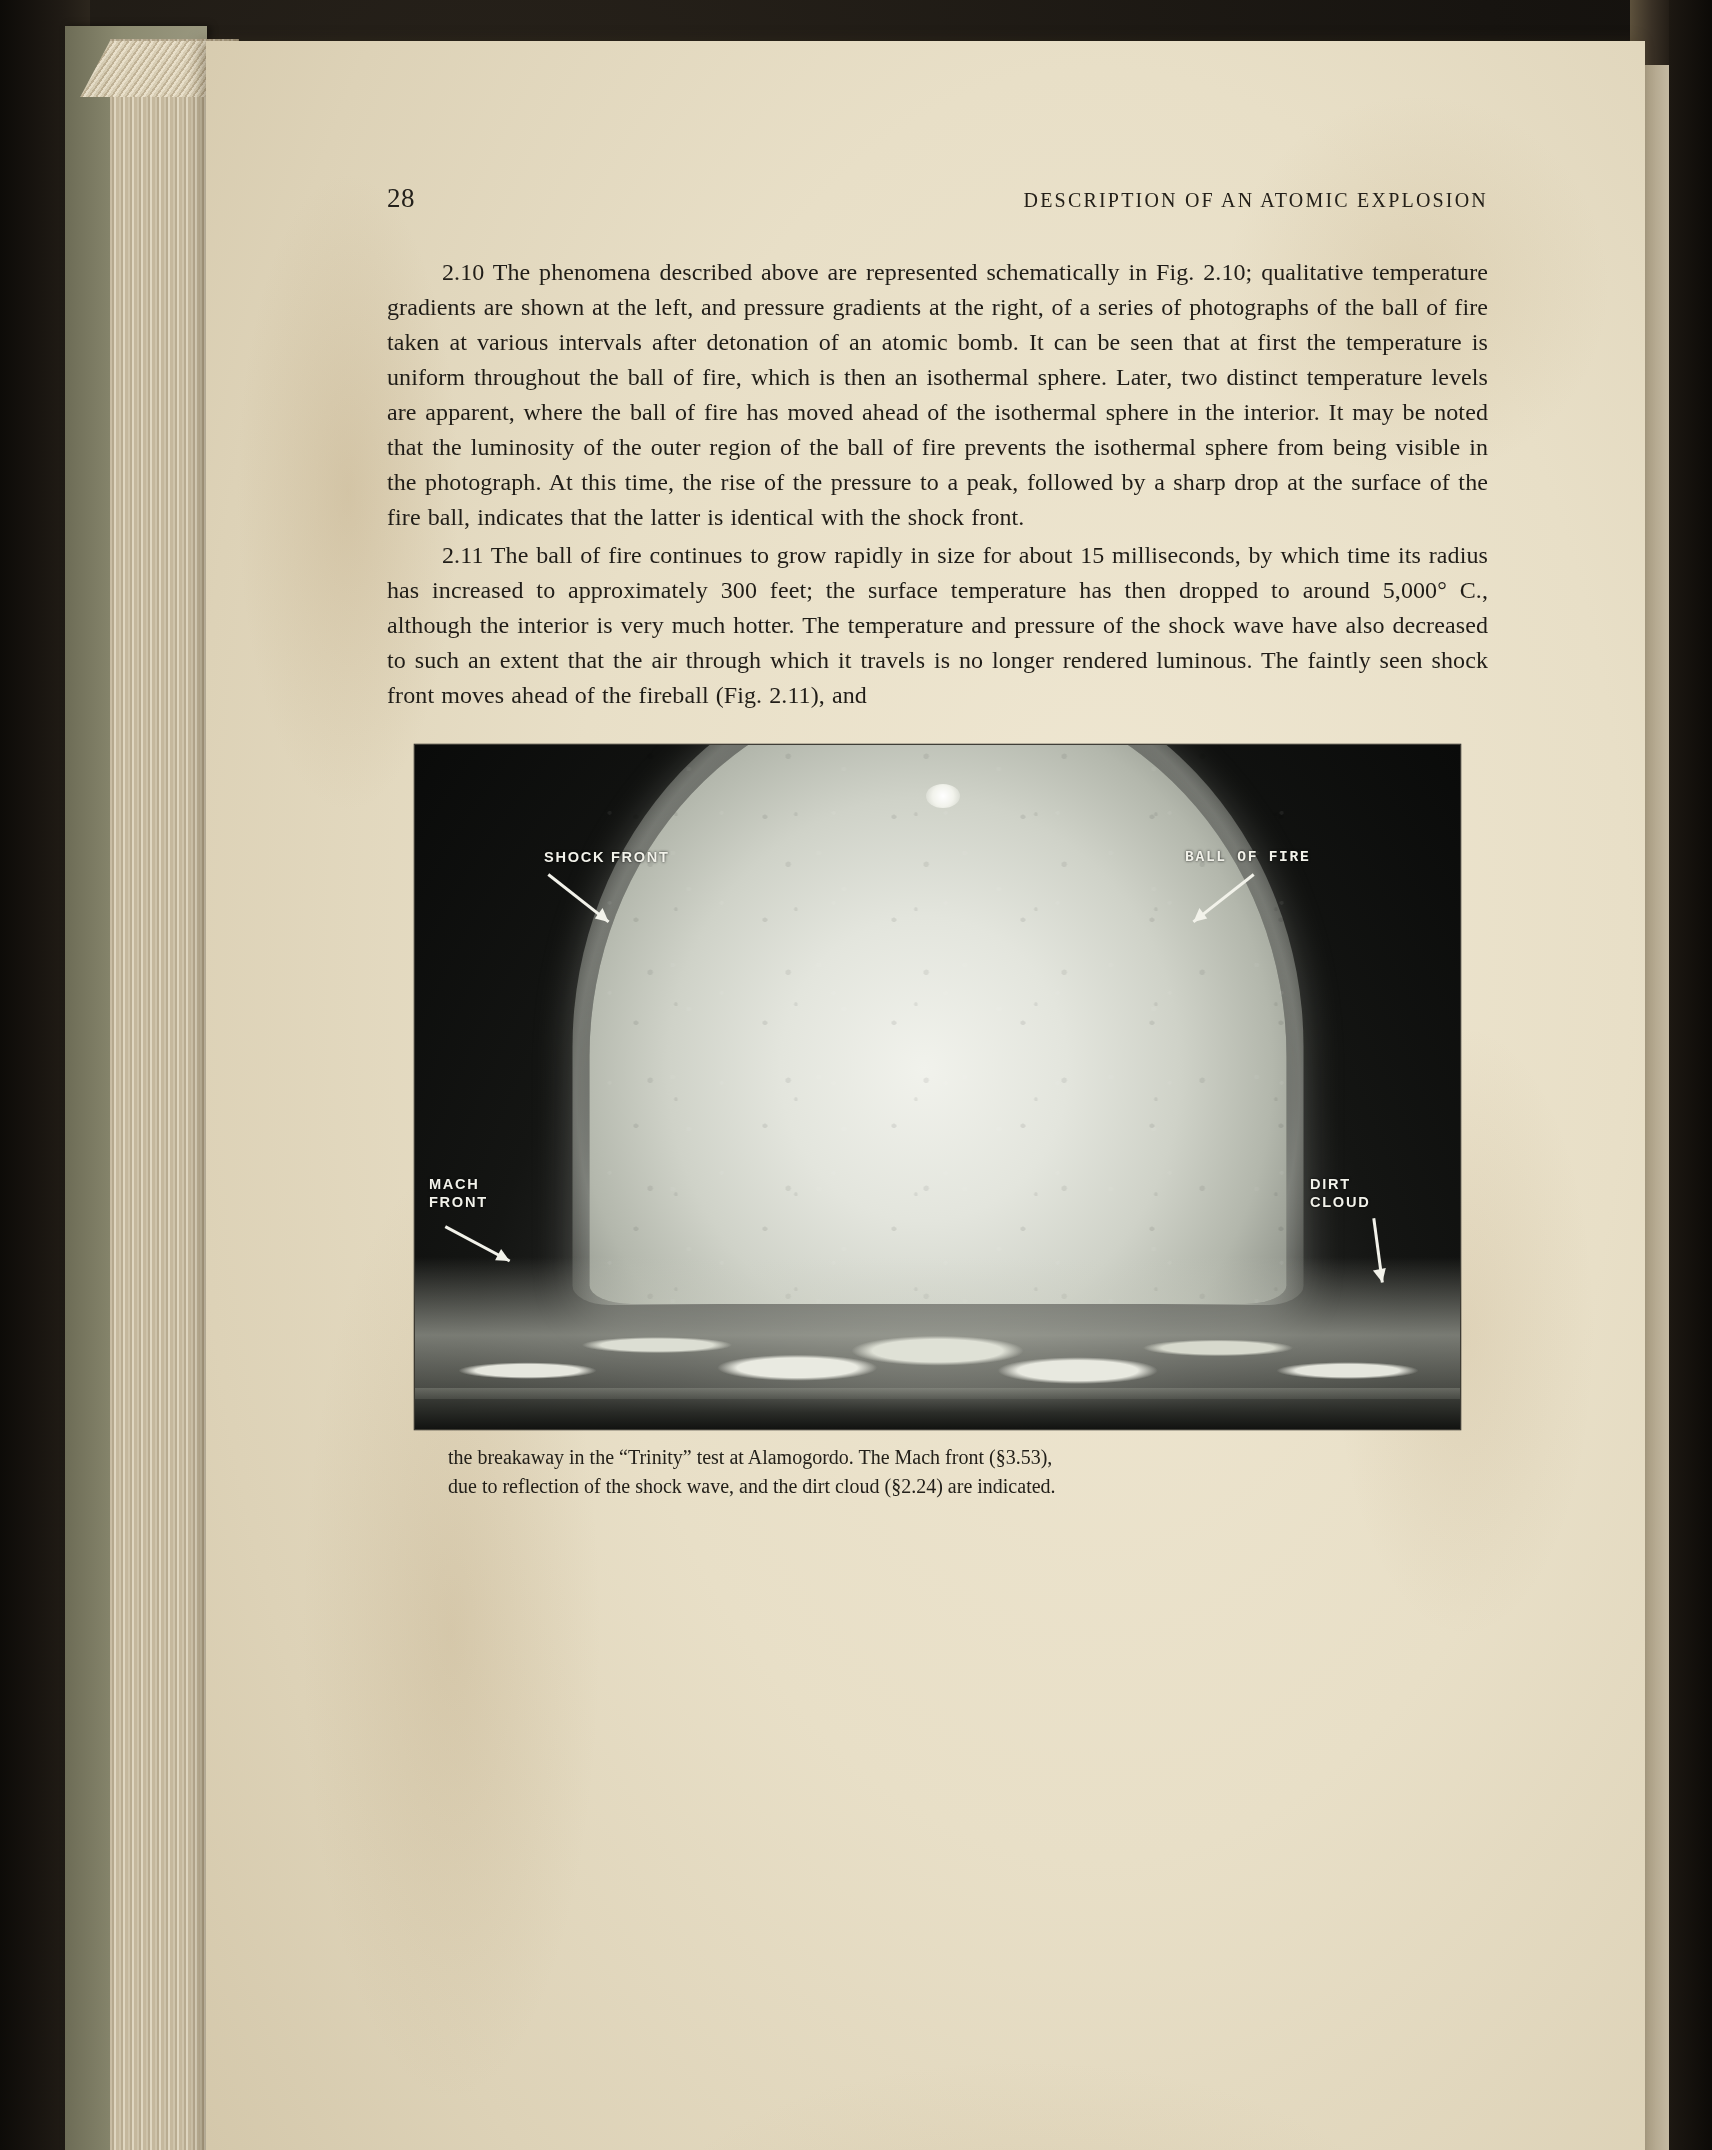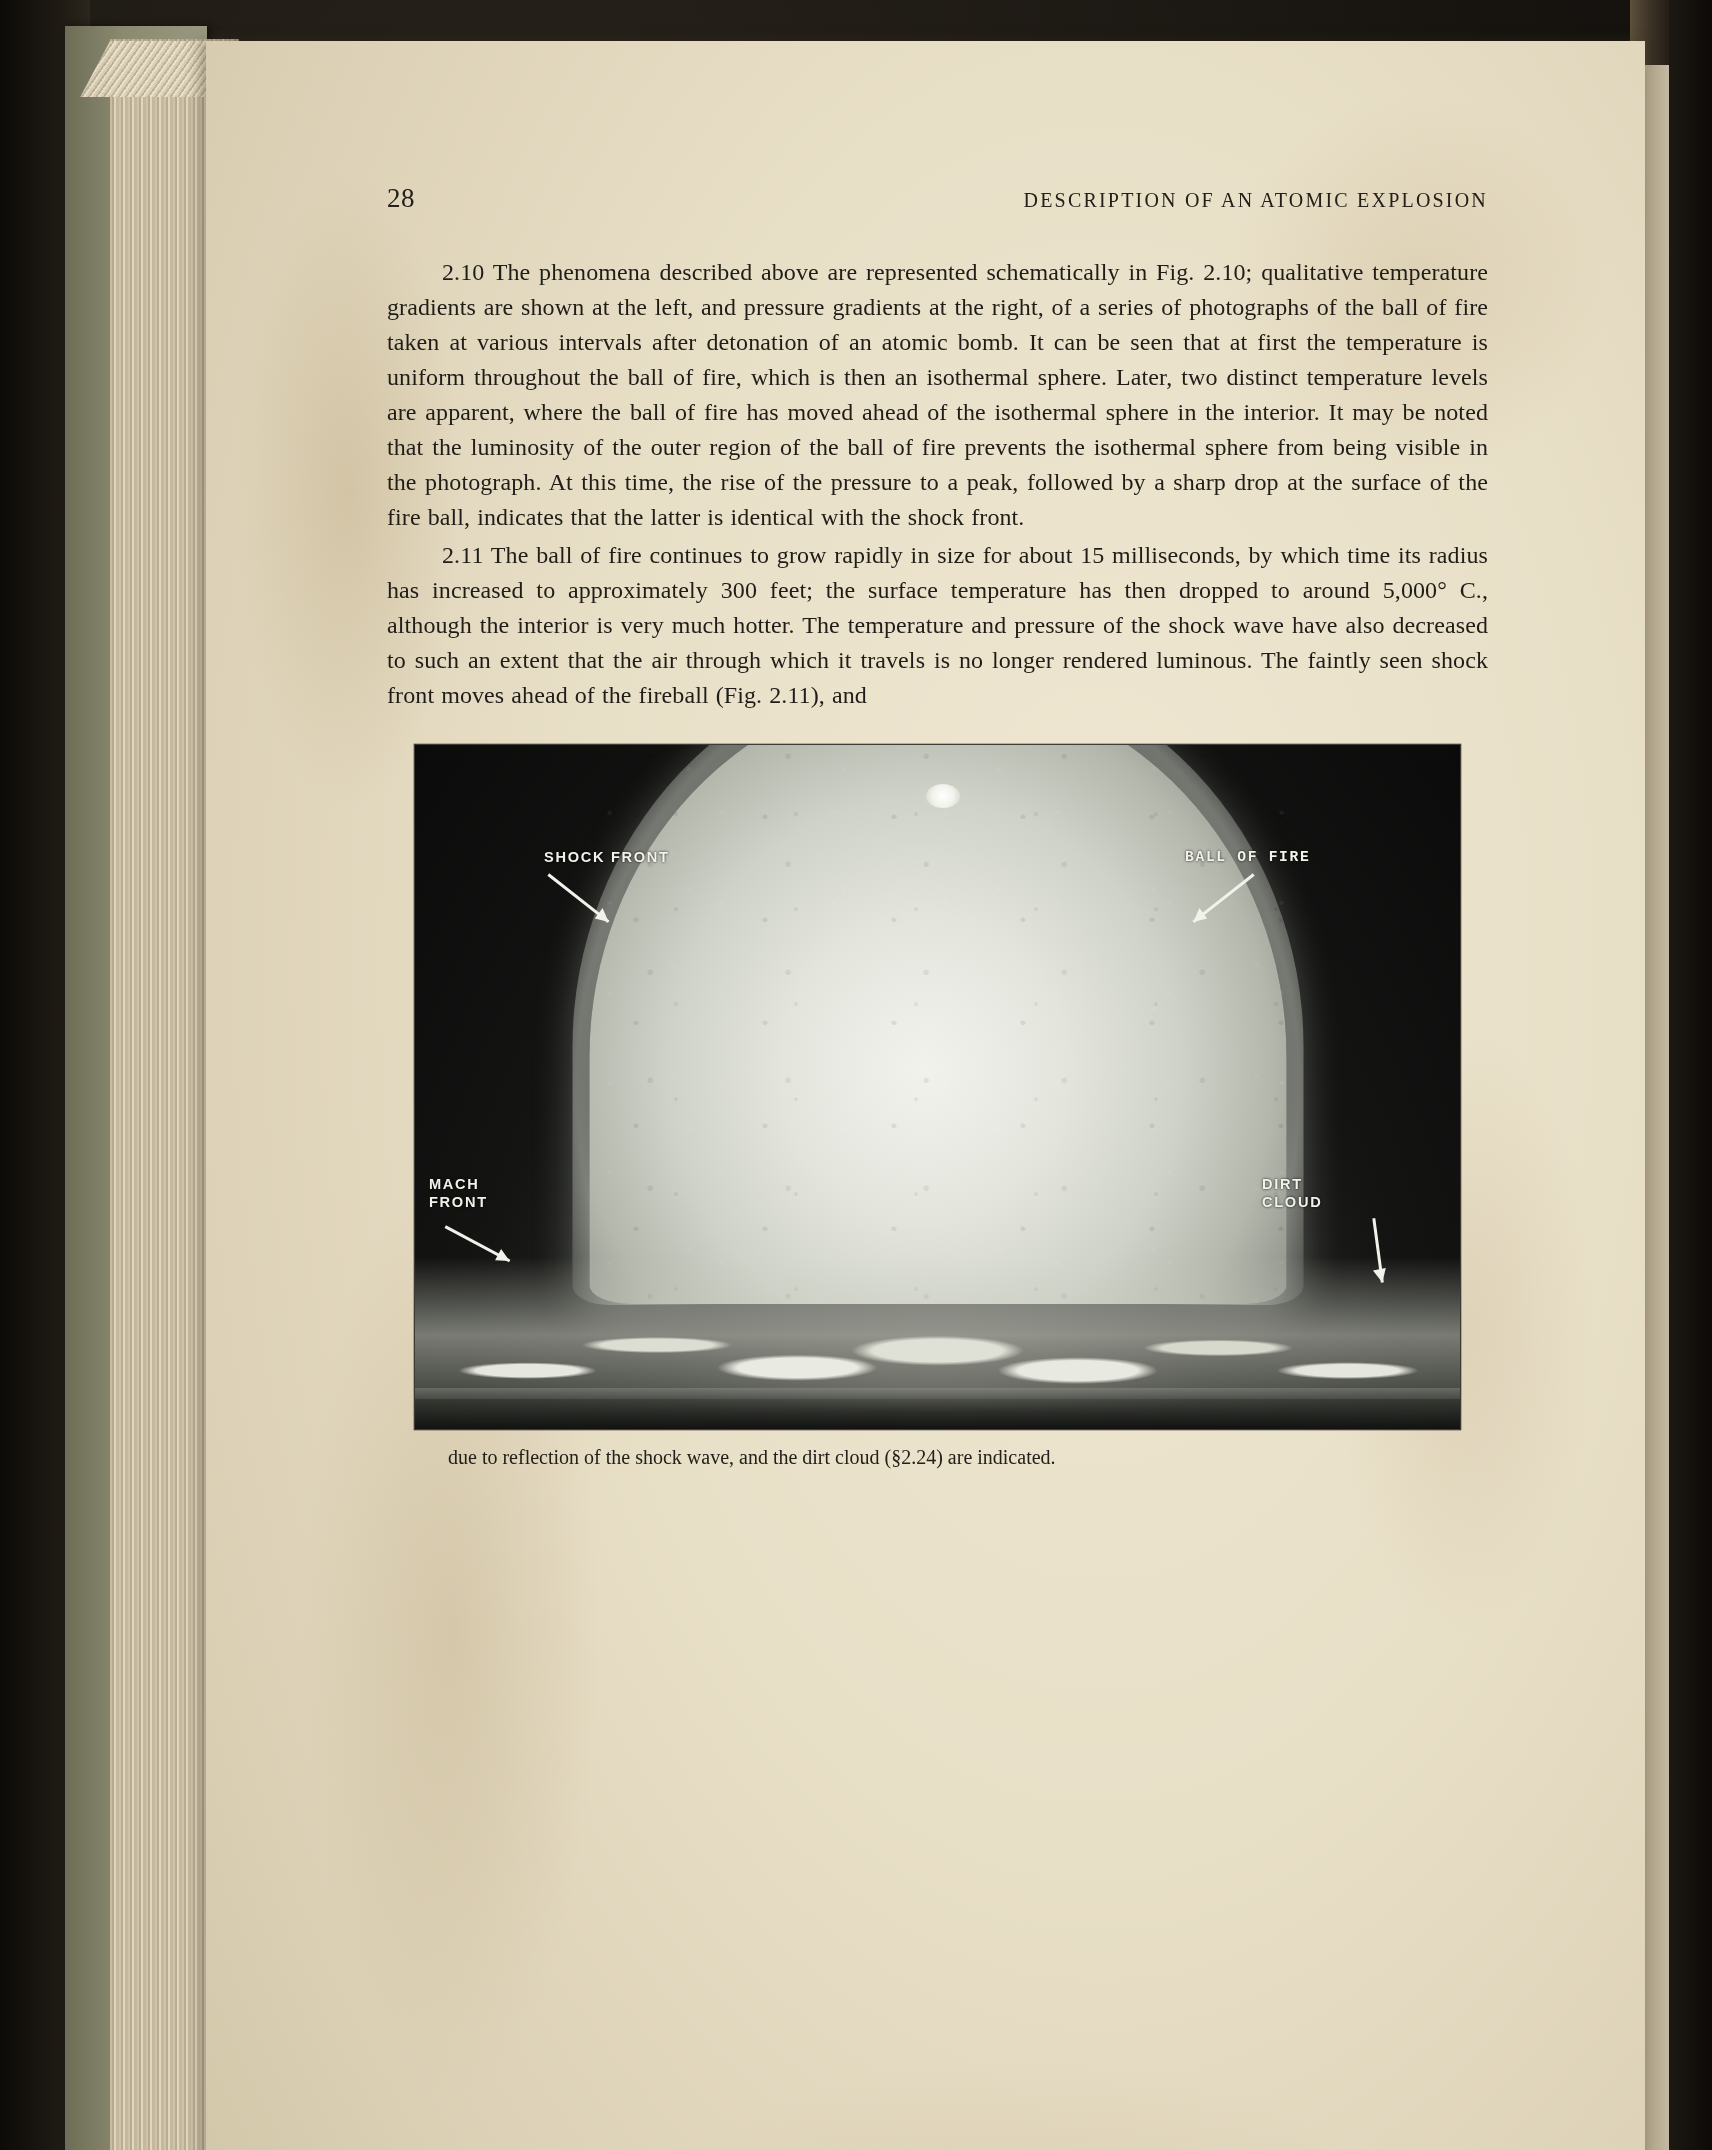--- a/index.html
+++ b/index.html
@@ -253,21 +253,21 @@
     font-weight: bold;
     font-size: 14.6px;
     letter-spacing: 1.7px;
     line-height: 18px;
     text-shadow: 0 0 2.6px rgba(0,0,0,.9);
     white-space: pre-line;
   }
   .ann-shock { left: 129px; top: 103px; }
   .ann-ball  { left: 770px; top: 103px; font-family: Liberation Mono, monospace; }
   .ann-mach  { left: 14px;  top: 430px; }
-  .ann-dirt  { left: 847px; top: 430px; }
+  .ann-dirt  { left: 895px; top: 430px; }
 
   .arrow {
     position: absolute;
     pointer-events: none;
   }
 
   
   .caption {
     margin: 14.6px auto 0;
     width: 1045px;
@@ -345,20 +345,21 @@
 
           <div class="ann ann-dirt">DIRT
 CLOUD</div>
           <svg class="arrow" style="left:903px; top:469px; width:103px; height:90px;" viewBox="0 0 240 210">
             <path d="M130 10 L150 160" stroke="#f2f2ea" stroke-width="7" fill="none"></path>
             <path d="M150 160 L128 132 L158 126 Z" fill="#f2f2ea"></path>
           </svg>
         </div>
 
         <div class="caption">
+          <div class="l2">the breakaway in the “Trinity” test at Alamogordo.   The Mach front (§3.53),</div>
           <div class="l3">due to reflection of the shock wave, and the dirt cloud (§2.24) are indicated.</div>
         </div>
 
       </div>
     </div>
 
   </div>
 </div>
 
 

